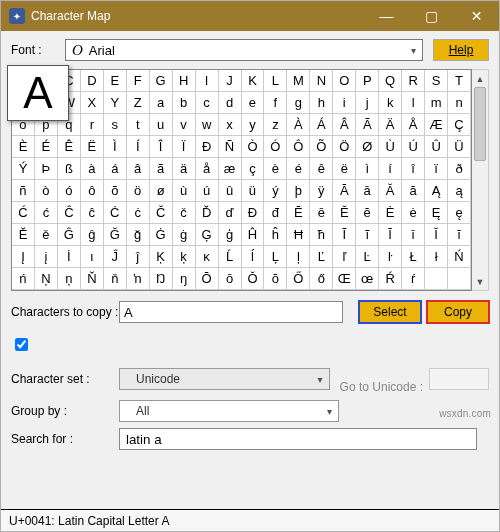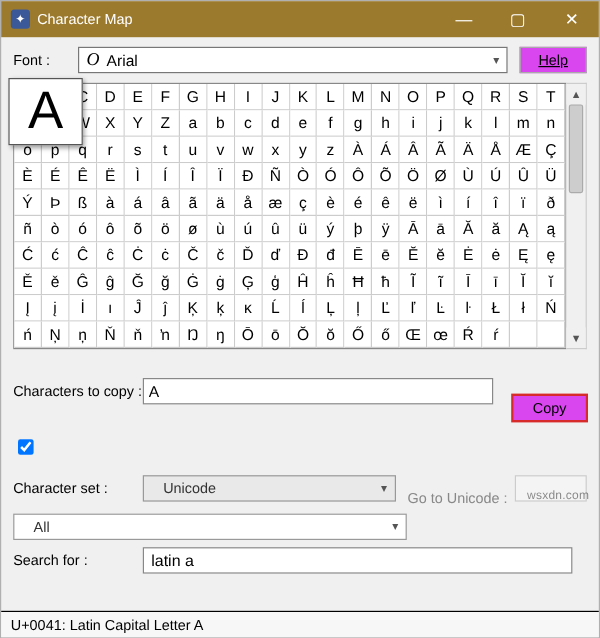--- a/index.html
+++ b/index.html
@@ -12,38 +12,38 @@
 
   .body { flex: 1; padding: 8px 10px 6px 10px; display: flex; flex-direction: column; position: relative; }
 
   .row { display: flex; align-items: center; margin-bottom: 6px; }
   .font-row { margin-bottom: 6px; }
   .label { width: 100px; text-align: left; }
   .font-row .label { width: 54px; }
   .font-select { flex: 1; height: 22px; border: 1px solid #777; background: #fff; display: flex; align-items: center; padding: 0 6px; font-size: 13px; margin-right: 10px; position: relative; }
   .font-select .fglyph { font-style: italic; font-family: "Times New Roman", serif; font-size: 15px; margin-right: 6px; }
   .font-select .caret { position: absolute; right: 6px; font-size: 10px; color: #555; }
-  .btn { height: 22px; background: #d946ef; border: 1px solid #aaa; padding: 0 12px; min-width: 56px; font-size: 12px; display: inline-flex; align-items: center; justify-content: center; }
+  .btn { height: 22px; background: #eab308; border: 1px solid #aaa; padding: 0 12px; min-width: 56px; font-size: 12px; display: inline-flex; align-items: center; justify-content: center; }
   .btn.help { text-decoration: underline; }
 
   .grid-area { position: relative; margin: 2px 0 10px 0; display: flex; }
   .grid { position: relative; background: #fff; border: 1px solid #888; display: grid; grid-template-columns: repeat(20, 1fr); grid-auto-rows: 22px; flex: 1; }
   .cell { border-right: 1px solid #ccc; border-bottom: 1px solid #ccc; display: flex; align-items: center; justify-content: center; font-family: Arial, sans-serif; font-size: 13px; background: #fff; }
   .scroll { width: 17px; background: #f0f0f0; border: 1px solid #ccc; border-left: none; position: relative; }
   .scroll .arrow { height: 17px; display: flex; align-items: center; justify-content: center; background: #f0f0f0; color: #555; font-size: 9px; }
   .scroll .track { position: absolute; top: 17px; bottom: 17px; left: 0; right: 0; }
   .scroll .thumb { position: absolute; left: 2px; right: 2px; top: 0; height: 40%; background: #cdcdcd; border: 1px solid #aaa; border-radius: 2px; }
 
   .preview { position: absolute; top: -4px; left: -4px; width: 62px; height: 56px; background: #fff; border: 1px solid #555; box-shadow: 2px 2px 4px rgba(0,0,0,0.4); display: flex; align-items: center; justify-content: center; font-family: Arial; font-size: 44px; z-index: 5; }
 
   .copy-row .label { width: 108px; }
   .copy-row input { flex: 1; height: 22px; border: 1px solid #888; padding: 0 4px; font-size: 13px; font-family: Arial; margin-right: 10px; }
   .copy-row .btn { min-width: 62px; margin-left: 6px; }
   .hl-blue { outline: 2px solid #2a4bd7; outline-offset: -1px; }
-  .hl-red  { outline: 2px solid #d72a2a; outline-offset: -1px; margin-top: 28px; }
+  .hl-red  { outline: 2px solid #d72a2a; outline-offset: -1px; }
 
   .adv-row { margin: 6px 0 10px 0; display: flex; align-items: center; }
   .adv-row input[type=checkbox] { margin-right: 4px; }
 
   .field-row { display: flex; align-items: center; margin-bottom: 6px; }
   .field-row .flabel { width: 108px; }
   .select { flex: 1; height: 22px; border: 1px solid #999; background: #e9e9e9; display: flex; align-items: center; padding: 0 16px; position: relative; color: #333; }
   .select.enabled { background: #fff; }
   .select .caret { position: absolute; right: 6px; font-size: 10px; color: #555; }
   .gtu-label { margin: 16px 6px 0 10px; color: #888; }
@@ -293,38 +293,40 @@
             <div class="thumb"></div>
           </div>
         <div class="arrow" style="position:absolute;bottom:0;left:0;right:0">▼</div>
       </div>
       <div class="preview">A</div>
     </div>
 
     <div class="row copy-row">
       <span class="label">Characters to copy :</span>
       <input type="text" value="A" style="">
+      <span class="btn hl-blue">Select</span>
       <span class="btn hl-red">Copy</span>
     </div>
 
     <div class="adv-row">
       <input type="checkbox" checked="" style="">
     </div>
 
     <div class="field-row">
       <span class="flabel">Character set :</span>
       <div class="select">
         <span>Unicode</span>
         <span class="caret">▾</span>
       </div>
       <span class="gtu-label">Go to Unicode :</span>
       <input class="gtu-input" disabled="" style="">
     </div>
 
     <div class="field-row">
+      <span class="flabel">Group by :</span>
       <div class="select enabled">
         <span>All</span>
         <span class="caret">▾</span>
       </div>
       <span style="width:150px"></span>
     </div>
 
     <div class="field-row">
       <span class="flabel">Search for :</span>
       <input class="search-input" value="latin a" style="">

